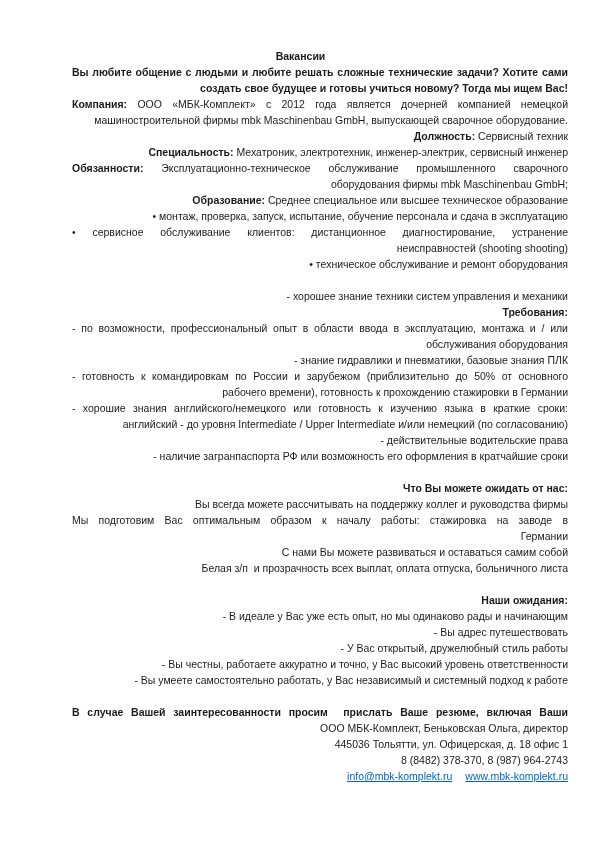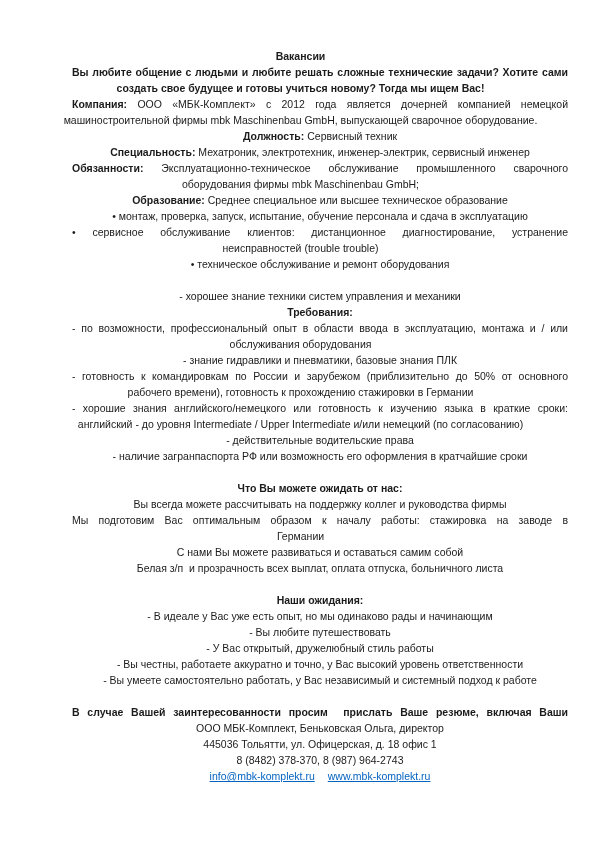--- a/index.html
+++ b/index.html
@@ -10,21 +10,21 @@
     box-sizing: border-box;
     padding: 48px 32px 0 33px;
     background: #ffffff;
     font-family: "Liberation Sans", "DejaVu Sans", sans-serif;
     font-size: 10.5px;
     line-height: 16px;
     color: #1b1b1b;
     overflow: hidden;
   }
   .para { margin: 0; }
-  .line { text-align: center; }
+  .line { text-align: right; }
   .line.indent { text-indent: 39px; }
   .line.center { text-align: center; text-indent: 0; }
   .line.stretch { text-align: justify; text-align-last: justify; }
   .line.blank { height: 16px; }
   .b { font-weight: 700; }
   a.link { color: #0563c1; cursor: pointer; }
   .gap-before { margin-left: 13px; }
 </style>
 </head>
 <body>
@@ -53,21 +53,21 @@
         <div class="line"><span>оборудования фирмы mbk Maschinenbau GmbH;</span></div>
       </div>
       <div class="para">
         <div class="line indent"><span class="b">Образование:</span><span> Среднее специальное или высшее техническое образование</span></div>
       </div>
       <div class="para">
         <div class="line indent"><span>• монтаж, проверка, запуск, испытание, обучение персонала и сдача в эксплуатацию</span></div>
       </div>
       <div class="para">
         <div class="line indent stretch"><span>• сервисное обслуживание клиентов: дистанционное диагностирование, устранение</span></div>
-        <div class="line"><span>неисправностей (trouble trouble)</span></div>
+        <div class="line"><span>неисправностей (shooting shooting)</span></div>
       </div>
       <div class="para">
         <div class="line indent"><span>• техническое обслуживание и ремонт оборудования</span></div>
       </div>
       <div class="line blank"></div>
       <div class="para">
         <div class="line indent"><span>- хорошее знание техники систем управления и механики</span></div>
       </div>
       <div class="para">
         <div class="line indent"><span class="b">Требования:</span></div>
@@ -111,21 +111,21 @@
         <div class="line indent"><span>Белая з/п &nbsp;и прозрачность всех выплат, оплата отпуска, больничного листа</span></div>
       </div>
       <div class="line blank"></div>
       <div class="para">
         <div class="line indent"><span class="b">Наши ожидания:</span></div>
       </div>
       <div class="para">
         <div class="line indent"><span>- В идеале у Вас уже есть опыт, но мы одинаково рады и начинающим</span></div>
       </div>
       <div class="para">
-        <div class="line indent"><span>- Вы любите путешествовать</span></div>
+        <div class="line indent"><span>- Вы адрес путешествовать</span></div>
       </div>
       <div class="para">
         <div class="line indent"><span>- У Вас открытый, дружелюбный стиль работы</span></div>
       </div>
       <div class="para">
         <div class="line indent"><span>- Вы честны, работаете аккуратно и точно, у Вас высокий уровень ответственности</span></div>
       </div>
       <div class="para">
         <div class="line indent"><span>- Вы умеете самостоятельно работать, у Вас независимый и системный подход к работе</span></div>
       </div>

